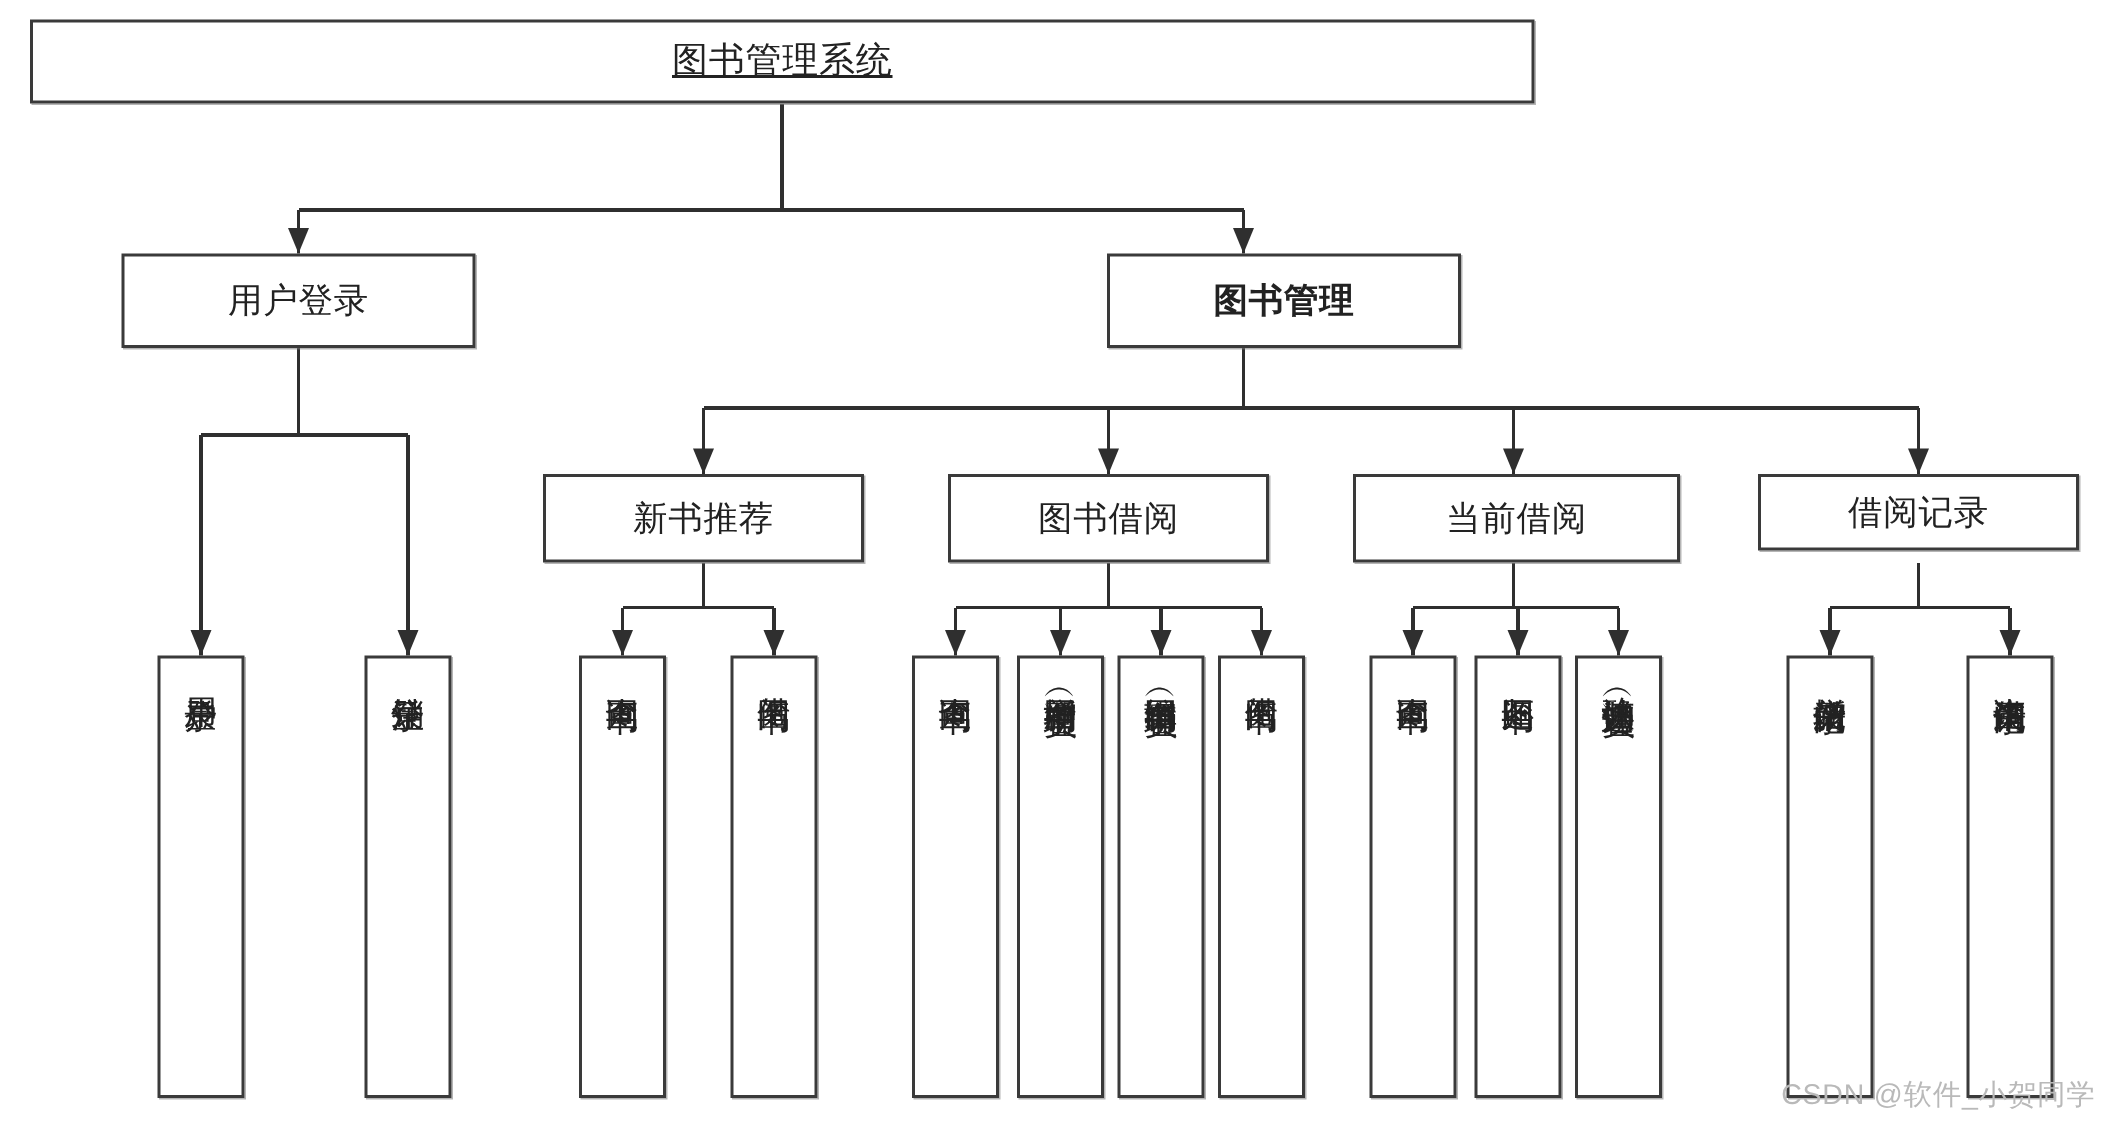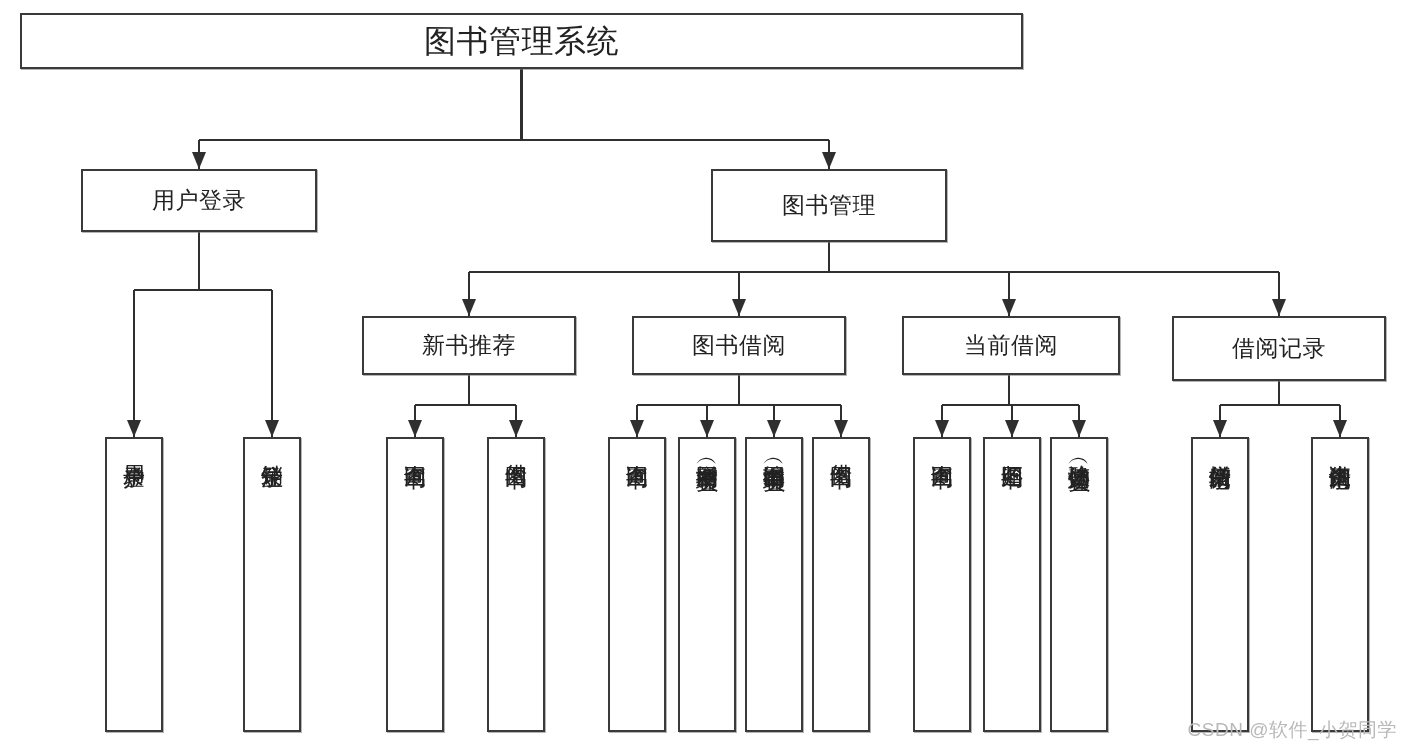--- a/index.html
+++ b/index.html
@@ -40,21 +40,22 @@
   .node .label {
     display: block;
     text-align: center;
     line-height: 1.15;
     letter-spacing: 0.5px;
   }
   .node.h .label {
     font-size: 23px;
   }
   .node.root .label {
-    font-size: 32px;
+    font-size: 24px;
+    text-decoration: underline;
   }
   .node.v {
     align-items: flex-start;
     padding-top: 8px;
   }
   .node.v .label {
     writing-mode: vertical-rl;
     text-orientation: upright;
     font-size: 22px;
     line-height: 1.08;
@@ -130,33 +131,33 @@
       <line x1="1340" y1="405" x2="1340" y2="437" stroke="#2f2f2f" stroke-width="2.5" shape-rendering="crispEdges"></line>
       <path d="M1333,420 L1347,420 L1340,437 Z" fill="#2f2f2f"></path>
     </svg>
   <div id="nodes">
       <div class="node h root" style="left: 20px; top: 13px; width: 1003px; height: 56px;">
         <span class="label">图书管理系统</span>
       </div>
       <div class="node h" style="left: 81px; top: 169px; width: 236px; height: 63px;">
         <span class="label">用户登录</span>
       </div>
-      <div class="node h" style="left: 711px; top: 169px; width: 236px; height: 73px;">
+      <div class="node h" style="left: 738px; top: 169px; width: 236px; height: 63px; font-weight: bold;">
         <span class="label">图书管理</span>
       </div>
       <div class="node h" style="left: 362px; top: 316px; width: 214px; height: 59px;">
         <span class="label">新书推荐</span>
       </div>
       <div class="node h" style="left: 632px; top: 316px; width: 214px; height: 59px; justify-content: center;">
         <span class="label">图书借阅</span>
       </div>
       <div class="node h" style="left: 902px; top: 316px; width: 218px; height: 59px;">
         <span class="label">当前借阅</span>
       </div>
-      <div class="node h" style="left: 1172px; top: 316px; width: 214px; height: 65px;">
+      <div class="node h" style="left: 1172px; top: 316px; width: 214px; height: 51px;">
         <span class="label">借阅记录</span>
       </div>
       <div class="node v" style="left: 105px; top: 437px; width: 58px; height: 295px;">
         <span class="label">用户登录</span>
       </div>
       <div class="node v" style="left: 243px; top: 437px; width: 58px; height: 295px;">
         <span class="label">注销登录</span>
       </div>
       <div class="node v" style="left: 386px; top: 437px; width: 58px; height: 295px;">
         <span class="label">查询图书</span>

